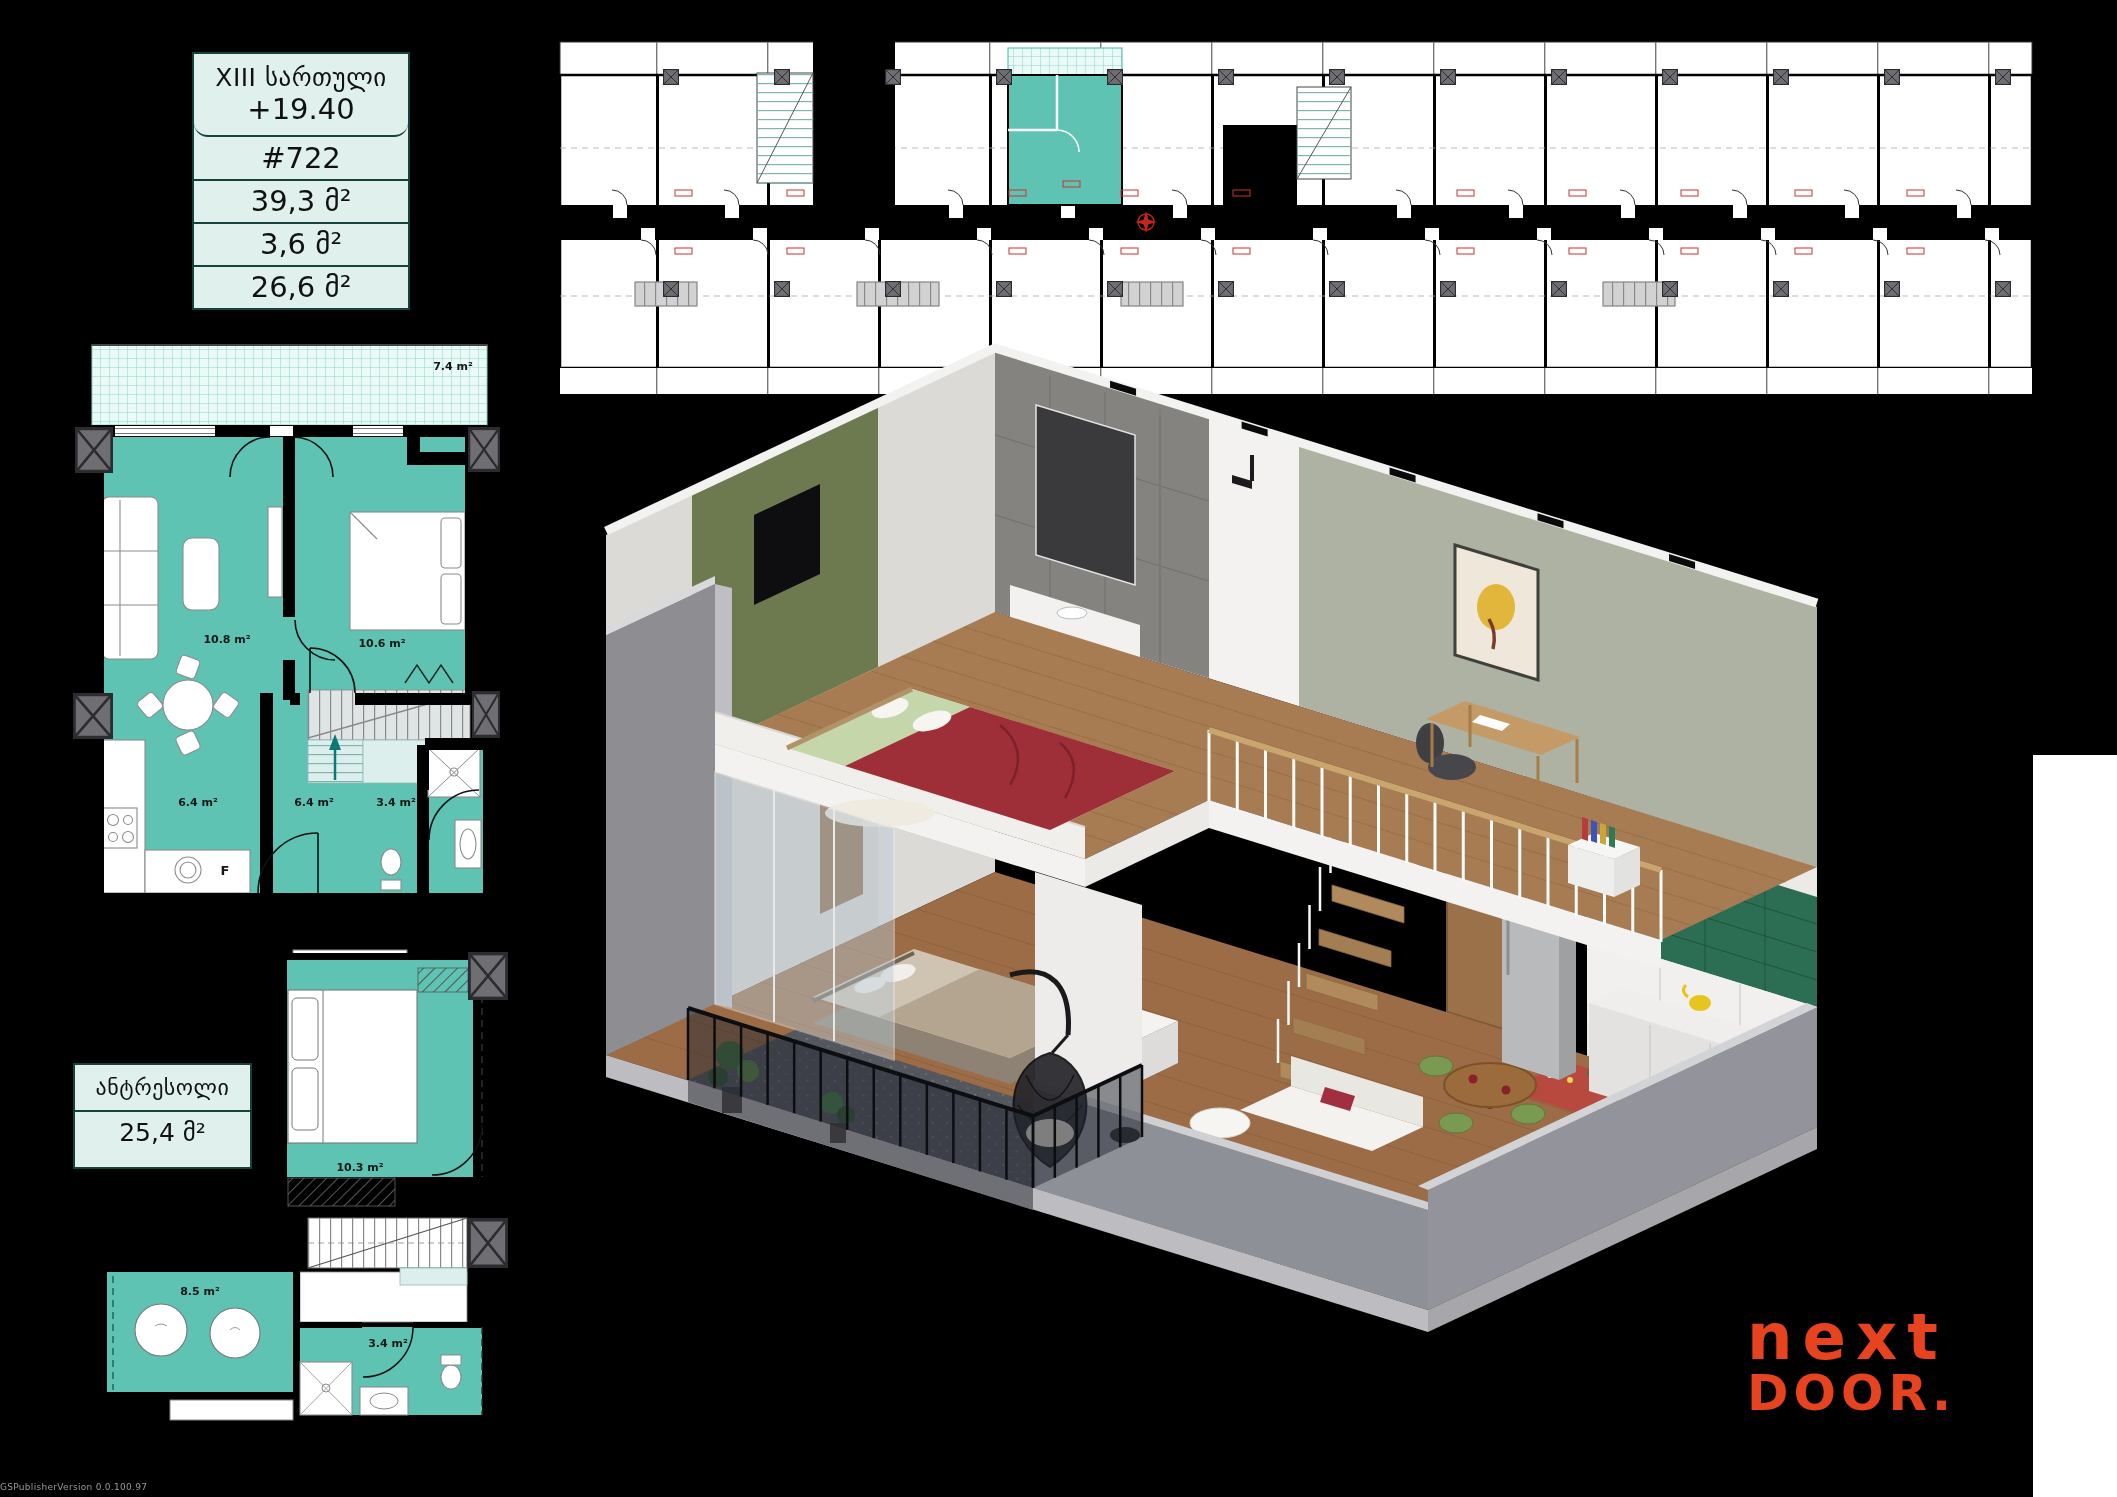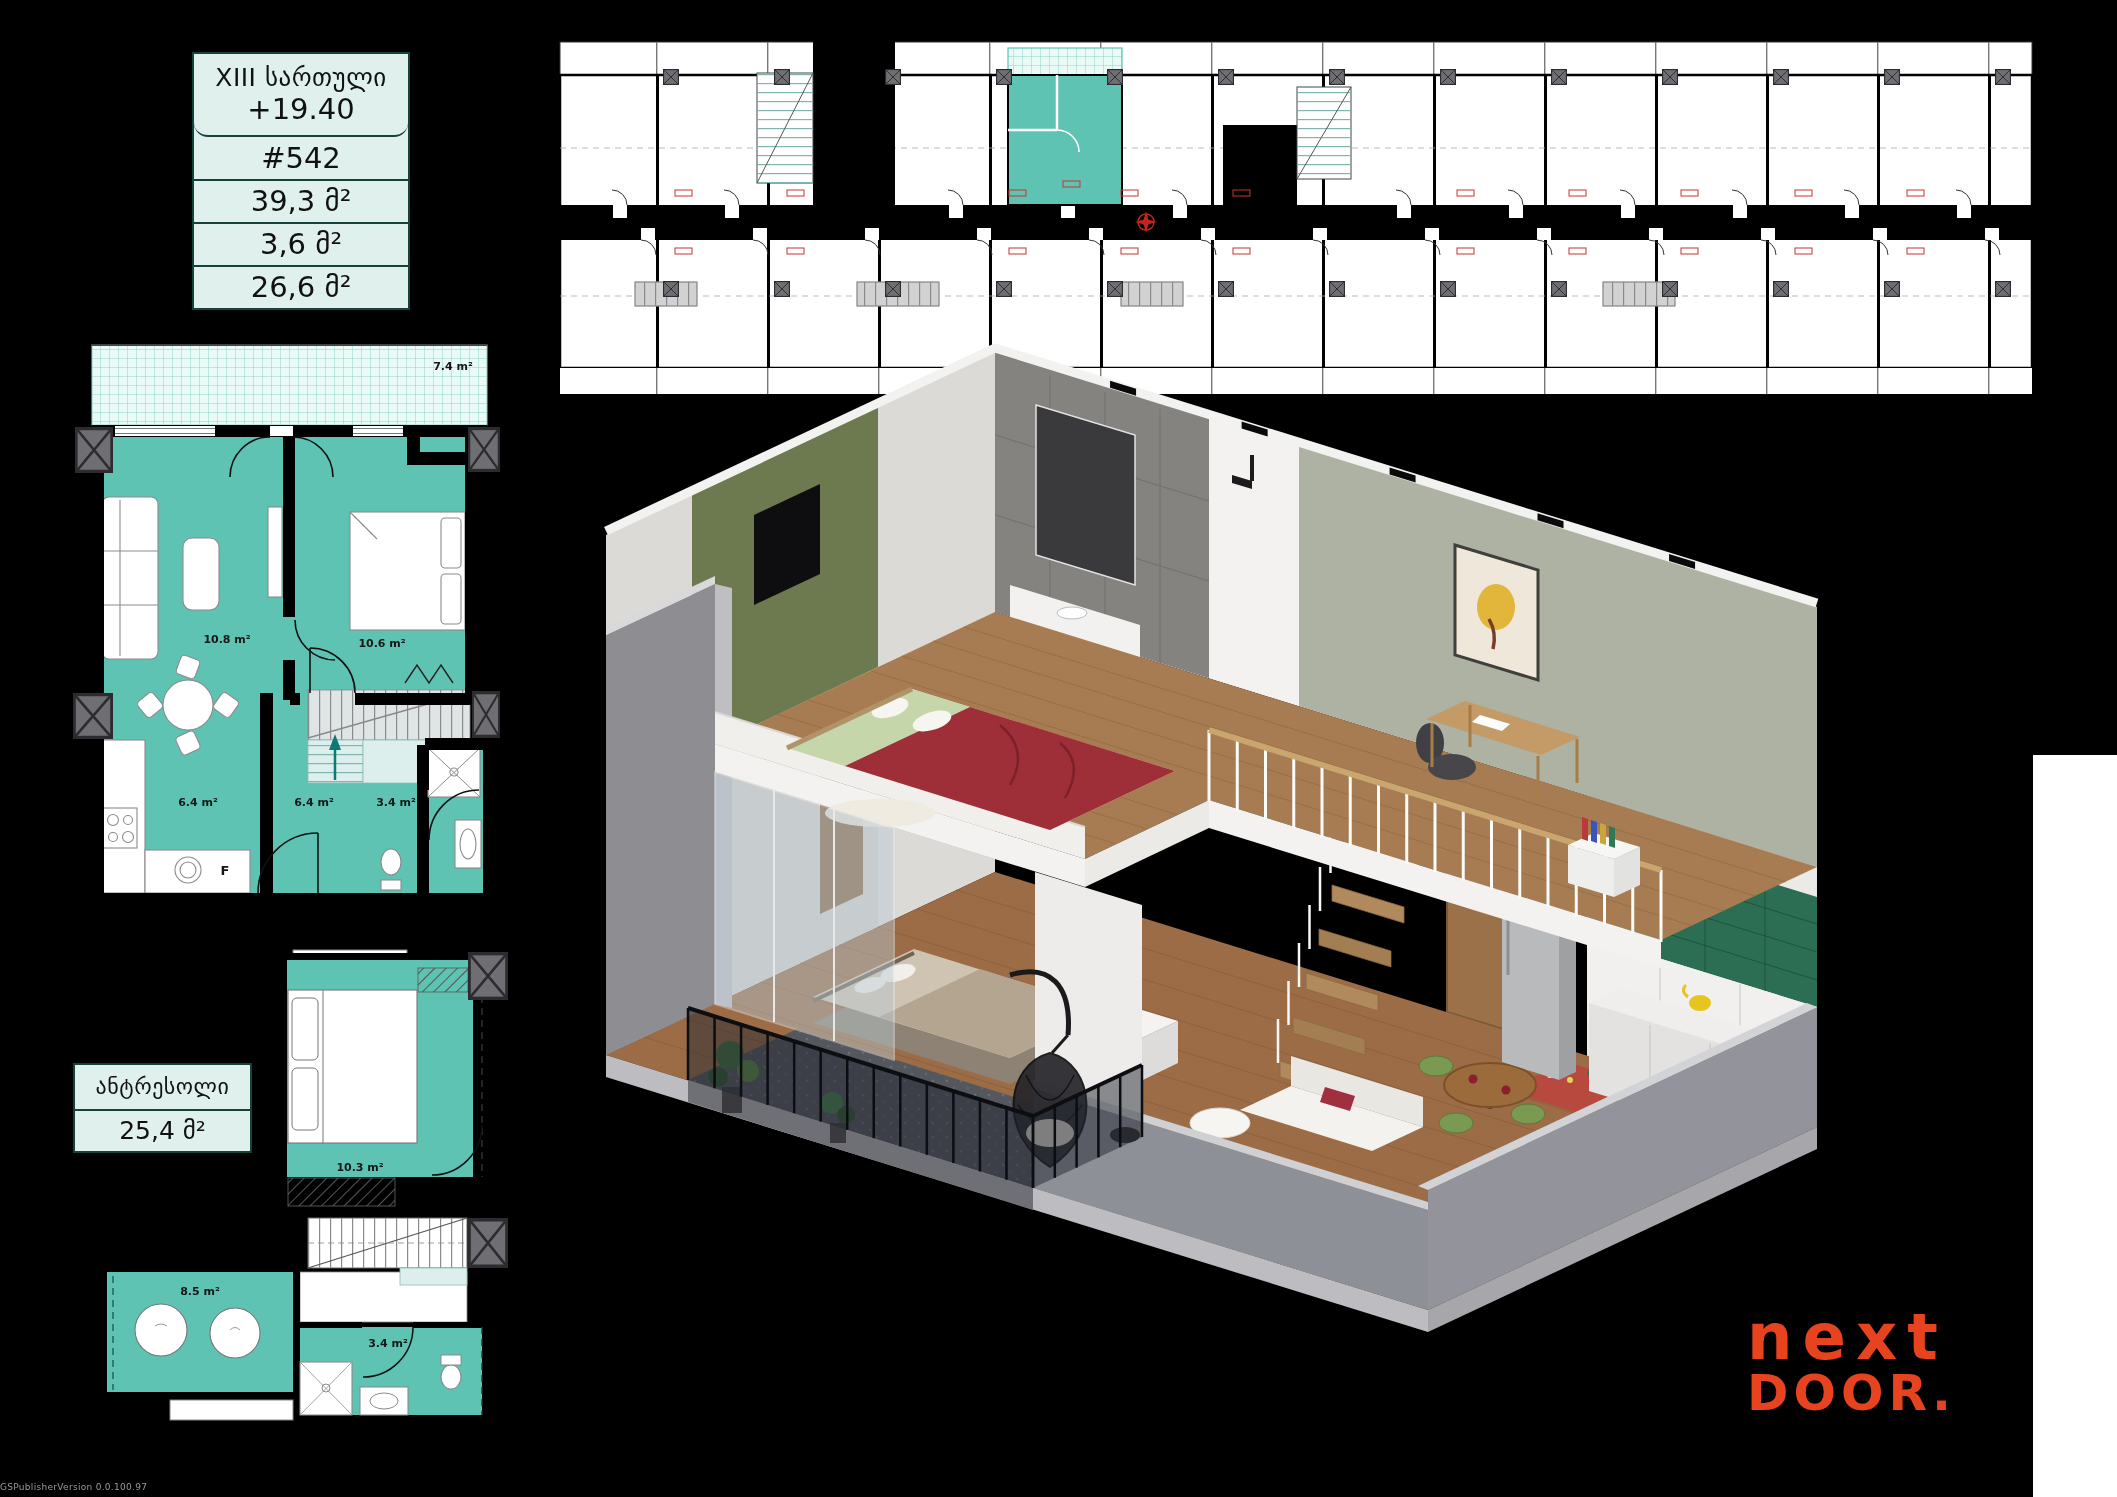--- a/index.html
+++ b/index.html
@@ -14,21 +14,21 @@
   .sheet-table{background:var(--table-bg);border:2px solid var(--table-border);
     display:flex;flex-direction:column;box-sizing:border-box;}
   .sheet-table .row{border-bottom:2px solid var(--table-border);display:flex;flex-direction:column;
     align-items:center;justify-content:center;text-align:center;}
   .sheet-table .row:last-child{border-bottom:none;}
   #info-table{left:192px;top:52px;width:218px;height:258px;}
   #info-table .r1{height:85px;border-radius:14px;}
   #info-table .r{height:43px;}
   .geo{font-size:25px;letter-spacing:.5px;}
   .num{font-size:29px;}
-  #mezz-table{left:73px;top:1063px;width:179px;height:90px;}
+  #mezz-table{left:73px;top:1063px;width:179px;height:106px;}
   #mezz-table .r1{height:45px;}
   #mezz-table .r{height:41px;}
   #mezz-table .geo{font-size:22px;}
   #mezz-table .num{font-size:25px;}
   
   #logo{left:1747px;top:1306px;width:330px;color:var(--logo-orange);
     font-weight:bold;line-height:0.98;}
   #logo .l1{font-size:64px;letter-spacing:10px;}
   #logo .l2{font-size:50px;letter-spacing:5px;}
   #logo .dot{letter-spacing:0;}
@@ -39,21 +39,21 @@
   text.lbl{font-family:"DejaVu Sans",sans-serif;font-weight:bold;font-size:11px;fill:#161616;}
 </style>
 </head>
 <body>
 
 <div id="info-table" class="abs sheet-table">
   <div class="row r1">
     <div class="geo">XIII სართული</div>
     <div class="num">+19.40</div>
   </div>
-  <div class="row r num">#542</div>
+  <div class="row r num">#722</div>
   <div class="row r num">39,3 მ²</div>
   <div class="row r num">3,6 მ²</div>
   <div class="row r num">26,6 მ²</div>
 </div>
 
 <div id="mezz-table" class="abs sheet-table">
   <div class="row r1 geo">ანტრესოლი</div>
   <div class="row r num">25,4 მ²</div>
 </div>
 

